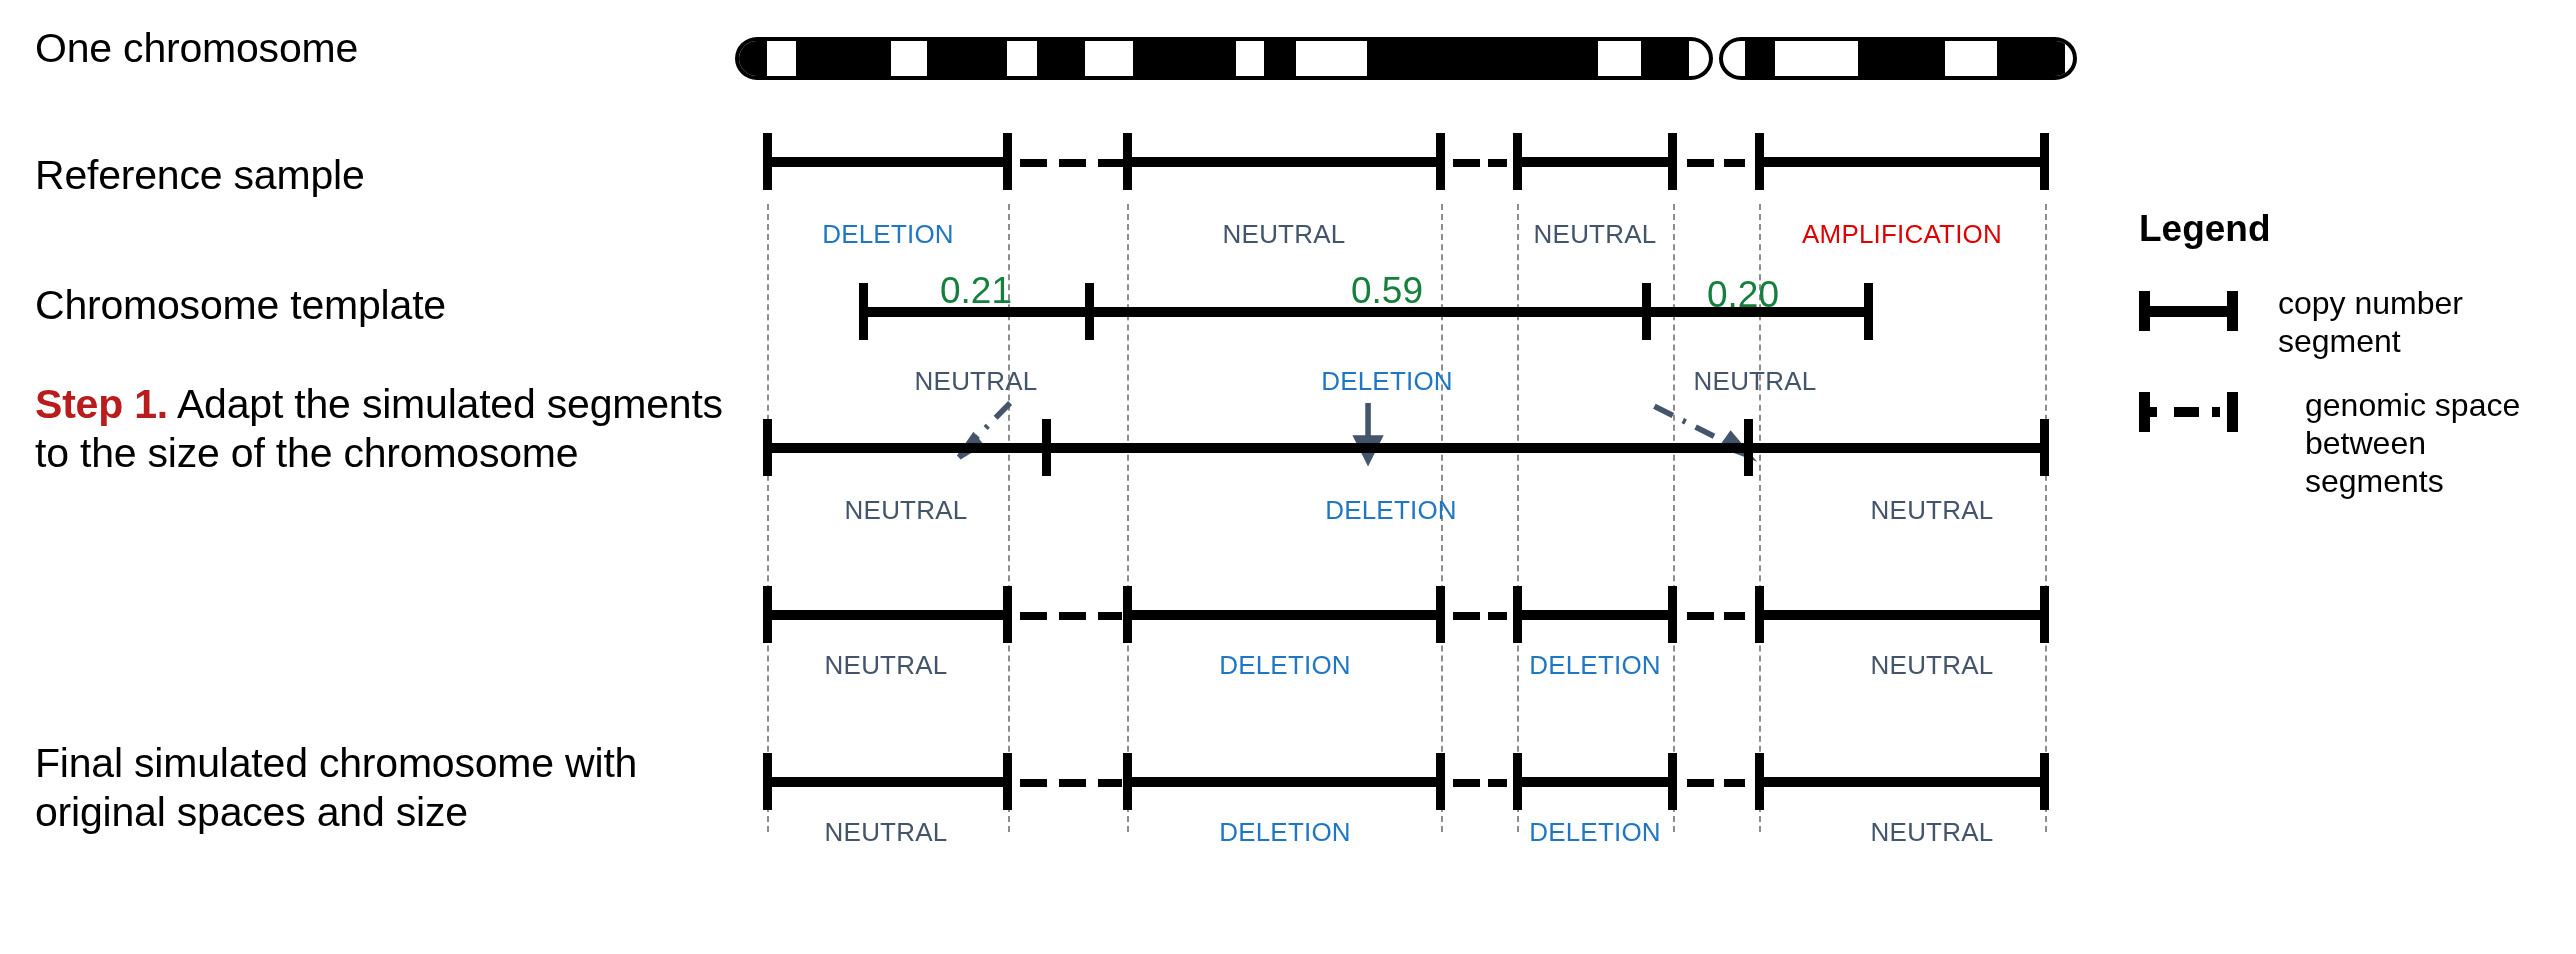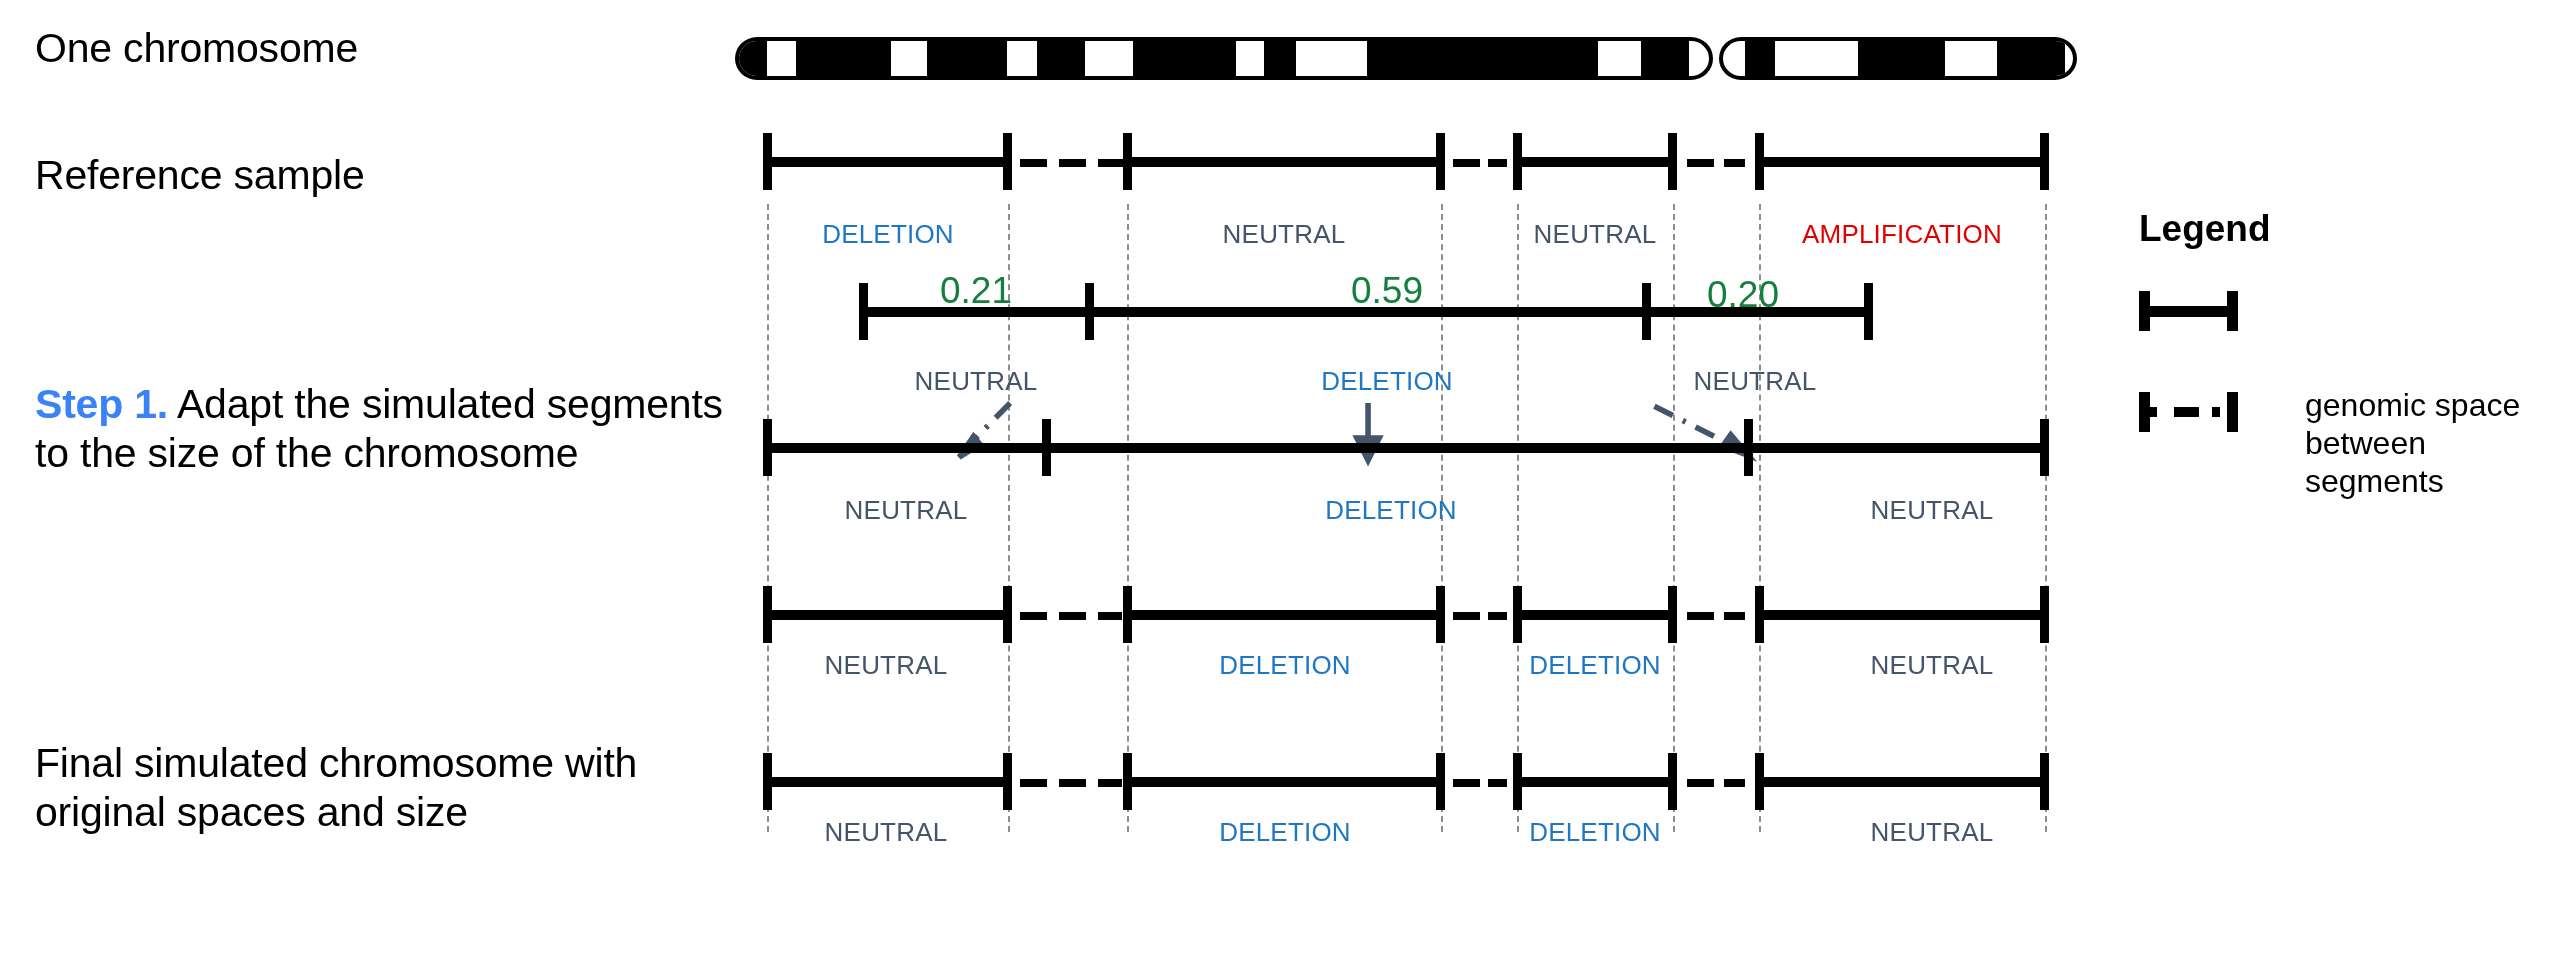--- a/index.html
+++ b/index.html
@@ -14,21 +14,21 @@
 
   
   .rowlabel{
     position:absolute;
     font-size:41px;
     line-height:49px;
     color:#000000;
     letter-spacing:-0.2px;
     white-space:pre-line;
   }
-  .steptag{color:#3b82f6;font-weight:bold;}
+  .steptag{color:#b91c1c;font-weight:bold;}
 
   
   .ideo-arm{
     position:absolute;
     height:43px;
     border:4px solid #000;
     border-radius:22px/21.5px;
     background:#ffffff;
     box-sizing:border-box;
     overflow:hidden;
@@ -106,20 +106,21 @@
 </style>
 </head>
 <body>
 
 <div class="stage">
 
   <div class="rowlabel" style="left:35px;top:151px;">Reference sample</div>
 
   <div class="rowlabel" style="left:35px;top:24px;">One chromosome</div>
 
+  <div class="rowlabel" style="left:35px;top:281px;">Chromosome template</div>
 
   <div class="rowlabel" style="left:35px;top:380px;width:716px;"><span class="steptag">Step 1.</span><span> Adapt the simulated segments to the size of the chromosome</span></div>
 
 
   <div class="rowlabel" style="left:35px;top:739px;width:700px;">Final simulated chromosome with original spaces and size</div>
 
   <div>
 
     <div class="ideo-arm" style="left:735px;top:37px;width:978px;">
       <div class="band" style="left:0px;width:28px;"></div>
@@ -280,20 +281,22 @@
 
   <div class="legend-box" style="left:2139px;top:208px;width:429px;height:262px;">
 
     <div class="legend-title">Legend</div>
 
     <div class="lg-sym" style="left:0px;top:80px;width:99px;height:46px;">
       <div class="lg-bar" style="left:0px;top:3.2px;width:11px;height:40px;"></div>
       <div class="lg-bar" style="left:0px;top:17.5px;width:99px;height:11px;"></div>
       <div class="lg-bar" style="left:88px;top:3.2px;width:11px;height:40px;"></div>
     </div>
+    <div class="legend-text" style="left:139px;top:76px;">copy number
+segment</div>
 
     <div class="lg-sym" style="left:0px;top:181px;width:99px;height:46px;">
       <div class="lg-bar" style="left:0px;top:3.2px;width:11px;height:40px;"></div>
       <div class="lg-bar" style="left:0px;top:17.5px;width:17.5px;height:10.3px;"></div>
       <div class="lg-bar" style="left:35px;top:17.5px;width:25.4px;height:10.3px;"></div>
       <div class="lg-bar" style="left:73px;top:17.5px;width:8px;height:10.3px;"></div>
       <div class="lg-bar" style="left:88px;top:3.2px;width:11px;height:40px;"></div>
     </div>
     <div class="legend-text" style="left:139px;top:178px;margin-left:27px;">genomic space
 between segments</div>

